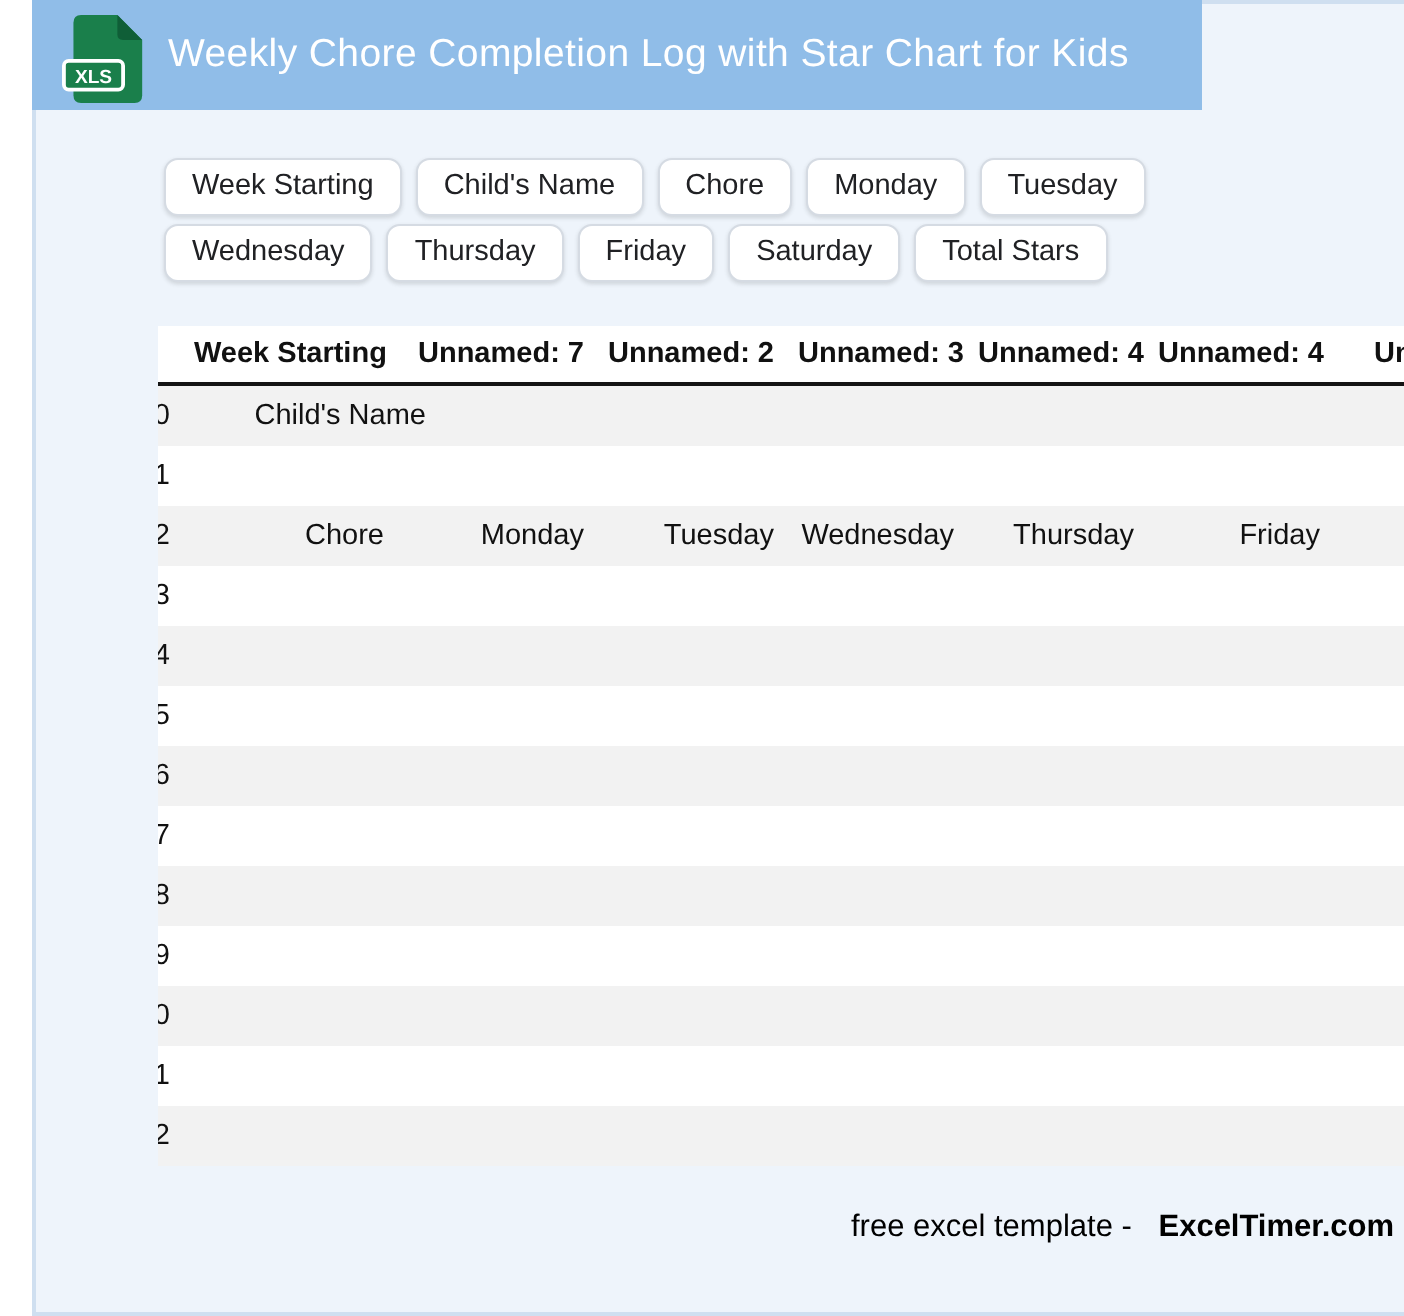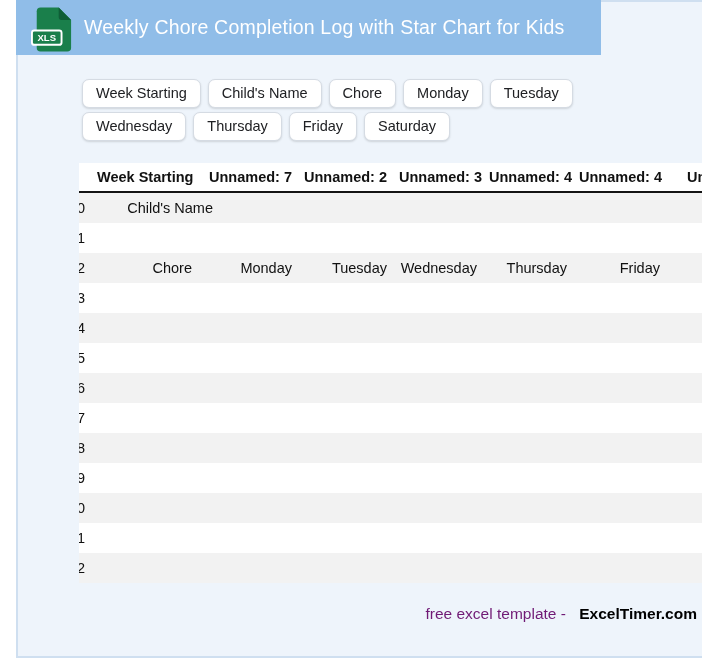--- a/index.html
+++ b/index.html
@@ -44,21 +44,21 @@
   .preview-table thead th{
     font-weight:bold;background:#ffffff;border-bottom:2px solid #141414;height:28px;
   }
   .preview-table tbody tr{background:#ffffff;}
   .preview-table tbody tr:nth-child(odd){background:#f2f2f2;}
   .shift-right{transform:translateX(21px);}
   
   .footer{
     position:absolute;top:605px;right:21px;font-size:15.5px;white-space:nowrap;
   }
-  .footer .free-text{color:#701a75;}
+  .footer .free-text{color:#000000;}
   .footer .brand{color:#000000;font-weight:bold;margin-left:9px;cursor:pointer;}
 </style>
 </head>
 <body>
 
 <div class="canvas">
 
   <div class="header-bar"></div>
   <svg class="xls-icon" viewBox="0 0 44 48" style="z-index:3;">
     <path d="M10 1 h19 l13 13 v29 q0 4 -4 4 h-28 q-4 0 -4 -4 v-38 q0 -4 4 -4 z" fill="#1a7f4b"></path>
@@ -71,20 +71,21 @@
   <div class="chips">
     <div class="chip">Week Starting</div>
     <div class="chip">Child's Name</div>
     <div class="chip">Chore</div>
     <div class="chip">Monday</div>
     <div class="chip">Tuesday</div>
     <div class="chip">Wednesday</div>
     <div class="chip">Thursday</div>
     <div class="chip">Friday</div>
     <div class="chip">Saturday</div>
+    <div class="chip">Total Stars</div>
   </div>
 
   <div class="table-viewport">
     <table class="preview-table">
       <colgroup>
         <col style="width:46px">
           <col style="width:107px">
           <col style="width:100px">
           <col style="width:95px">
         <col style="width:90px">

